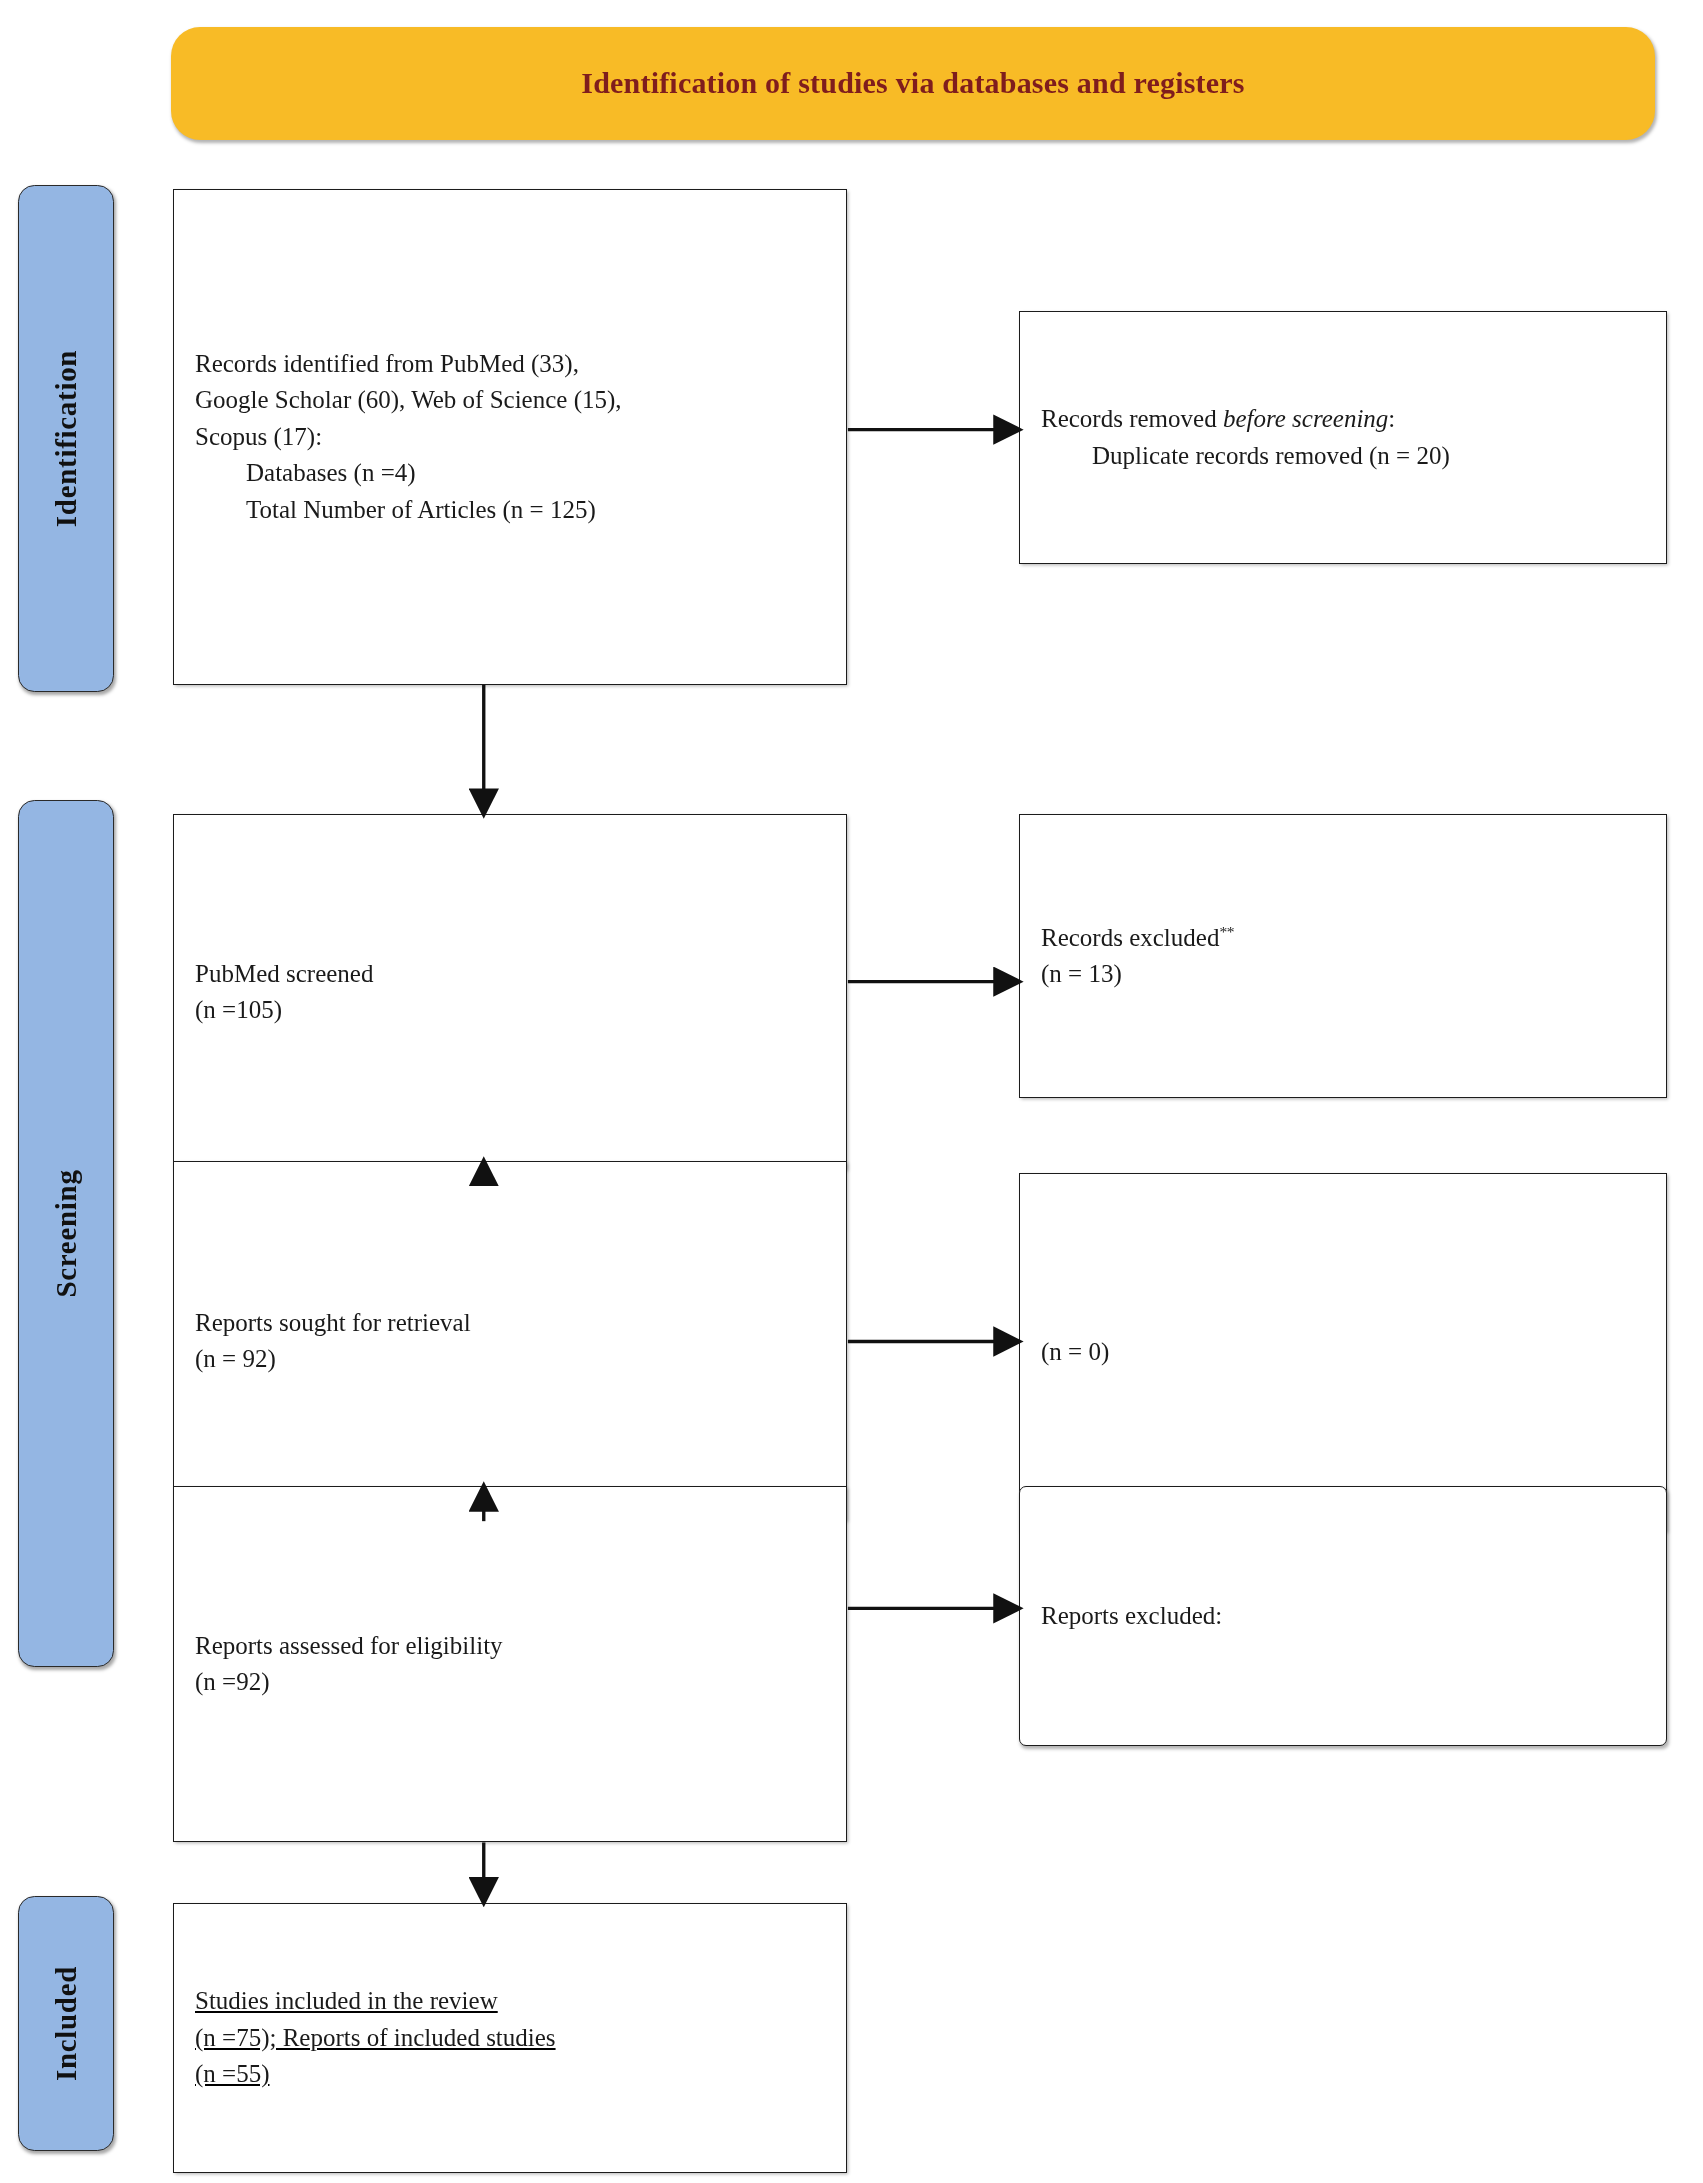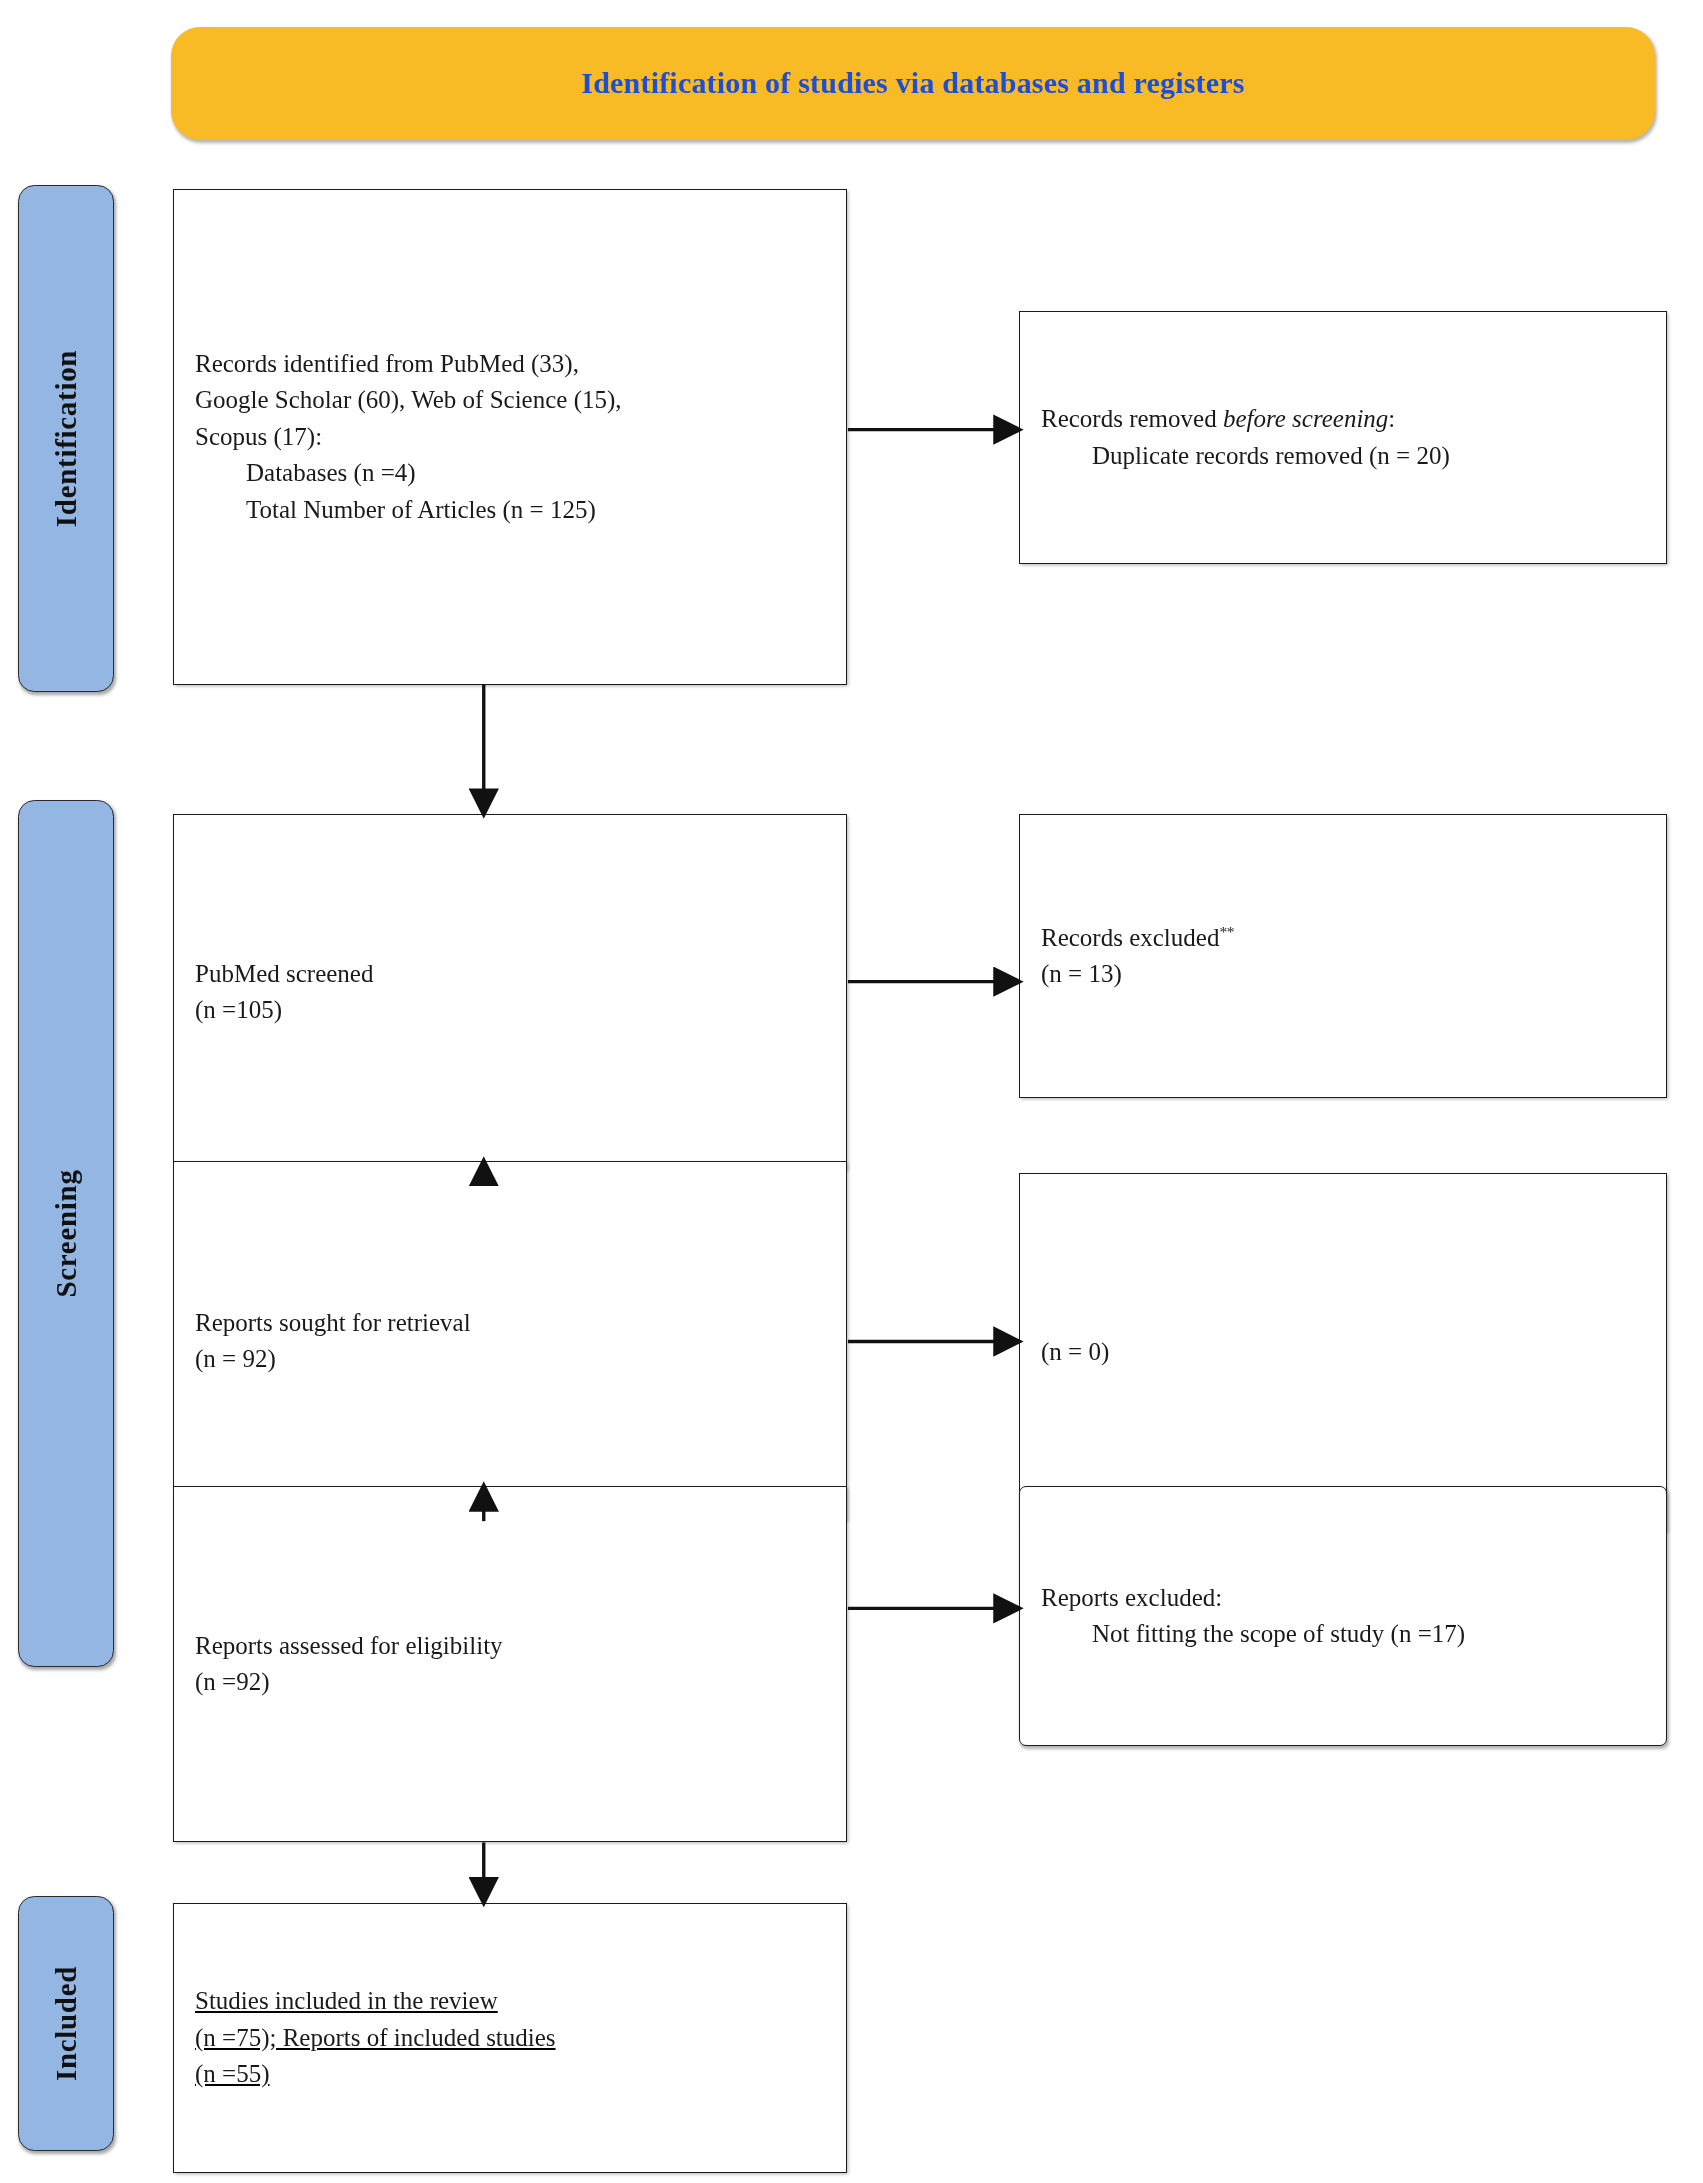--- a/index.html
+++ b/index.html
@@ -26,21 +26,21 @@
     background: #F8BB26;
     border-radius: 29px;
     box-shadow: 1.9px 2.4px 3.4px rgba(0,0,0,0.30);
     display: flex;
     align-items: center;
     justify-content: center;
   }
   .banner-text {
     font-size: 30px;
     font-weight: bold;
-    color: #1d4ed8;
+    color: #7f1d1d;
     letter-spacing: 0.2px;
     text-align: left;
     white-space: nowrap;
     font-family: Liberation Serif, serif;
   }
 
   
   .stage-bar {
     position: absolute;
     background: #94B6E3;
@@ -180,21 +180,20 @@
 
   <div class="flow-box" id="box-not-retrieved">
     <div class="box-text">
       <div>(n = 0)</div>
     </div>
   </div>
 
   <div class="flow-box" id="box-excluded-reps">
     <div class="box-text">
       <div>Reports excluded:</div>
-      <span class="indent">Not fitting the scope of study (n =17)</span>
     </div>
   </div>
 
   <svg id="arrows" viewBox="0 0 3537 4532">
     <defs>
       <marker id="ah" markerWidth="9" markerHeight="9" refX="7.6" refY="4.5" orient="auto" markerUnits="strokeWidth">
         <path d="M0,0 L9,4.5 L0,9 z" fill="#111111"></path>
       </marker>
     </defs>
     <g stroke="#111111" stroke-width="7" fill="none" marker-end="url(#ah)">

